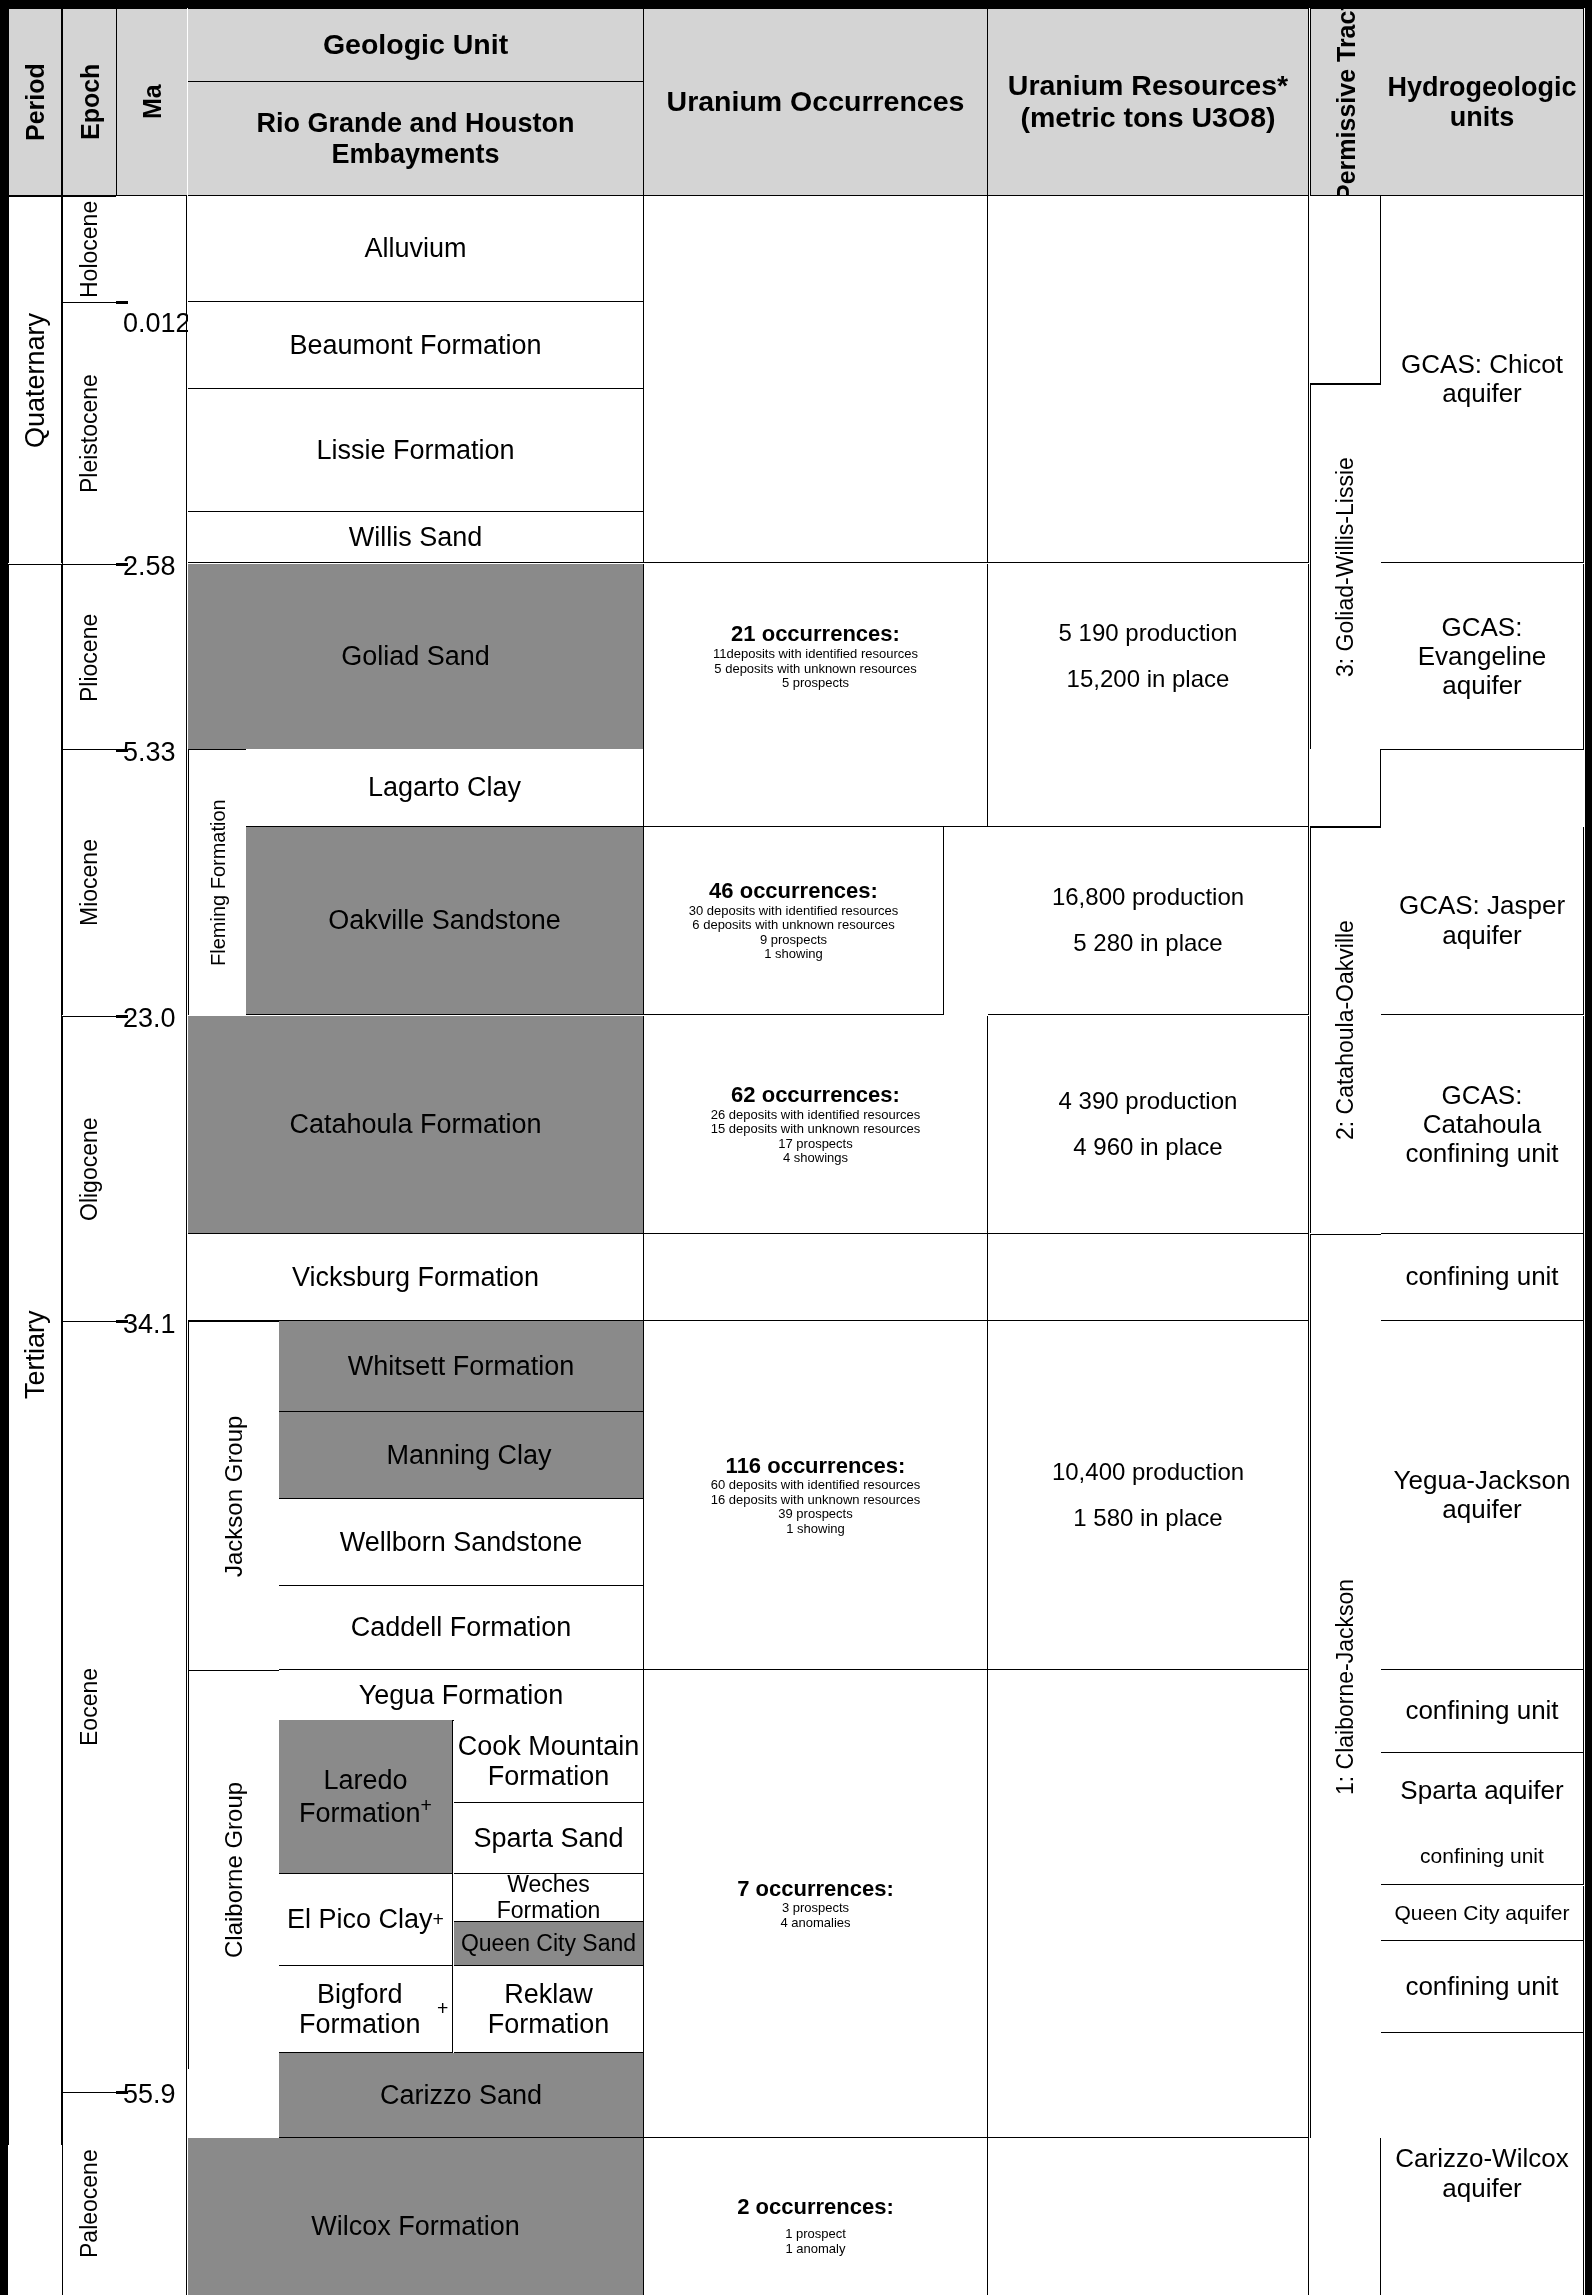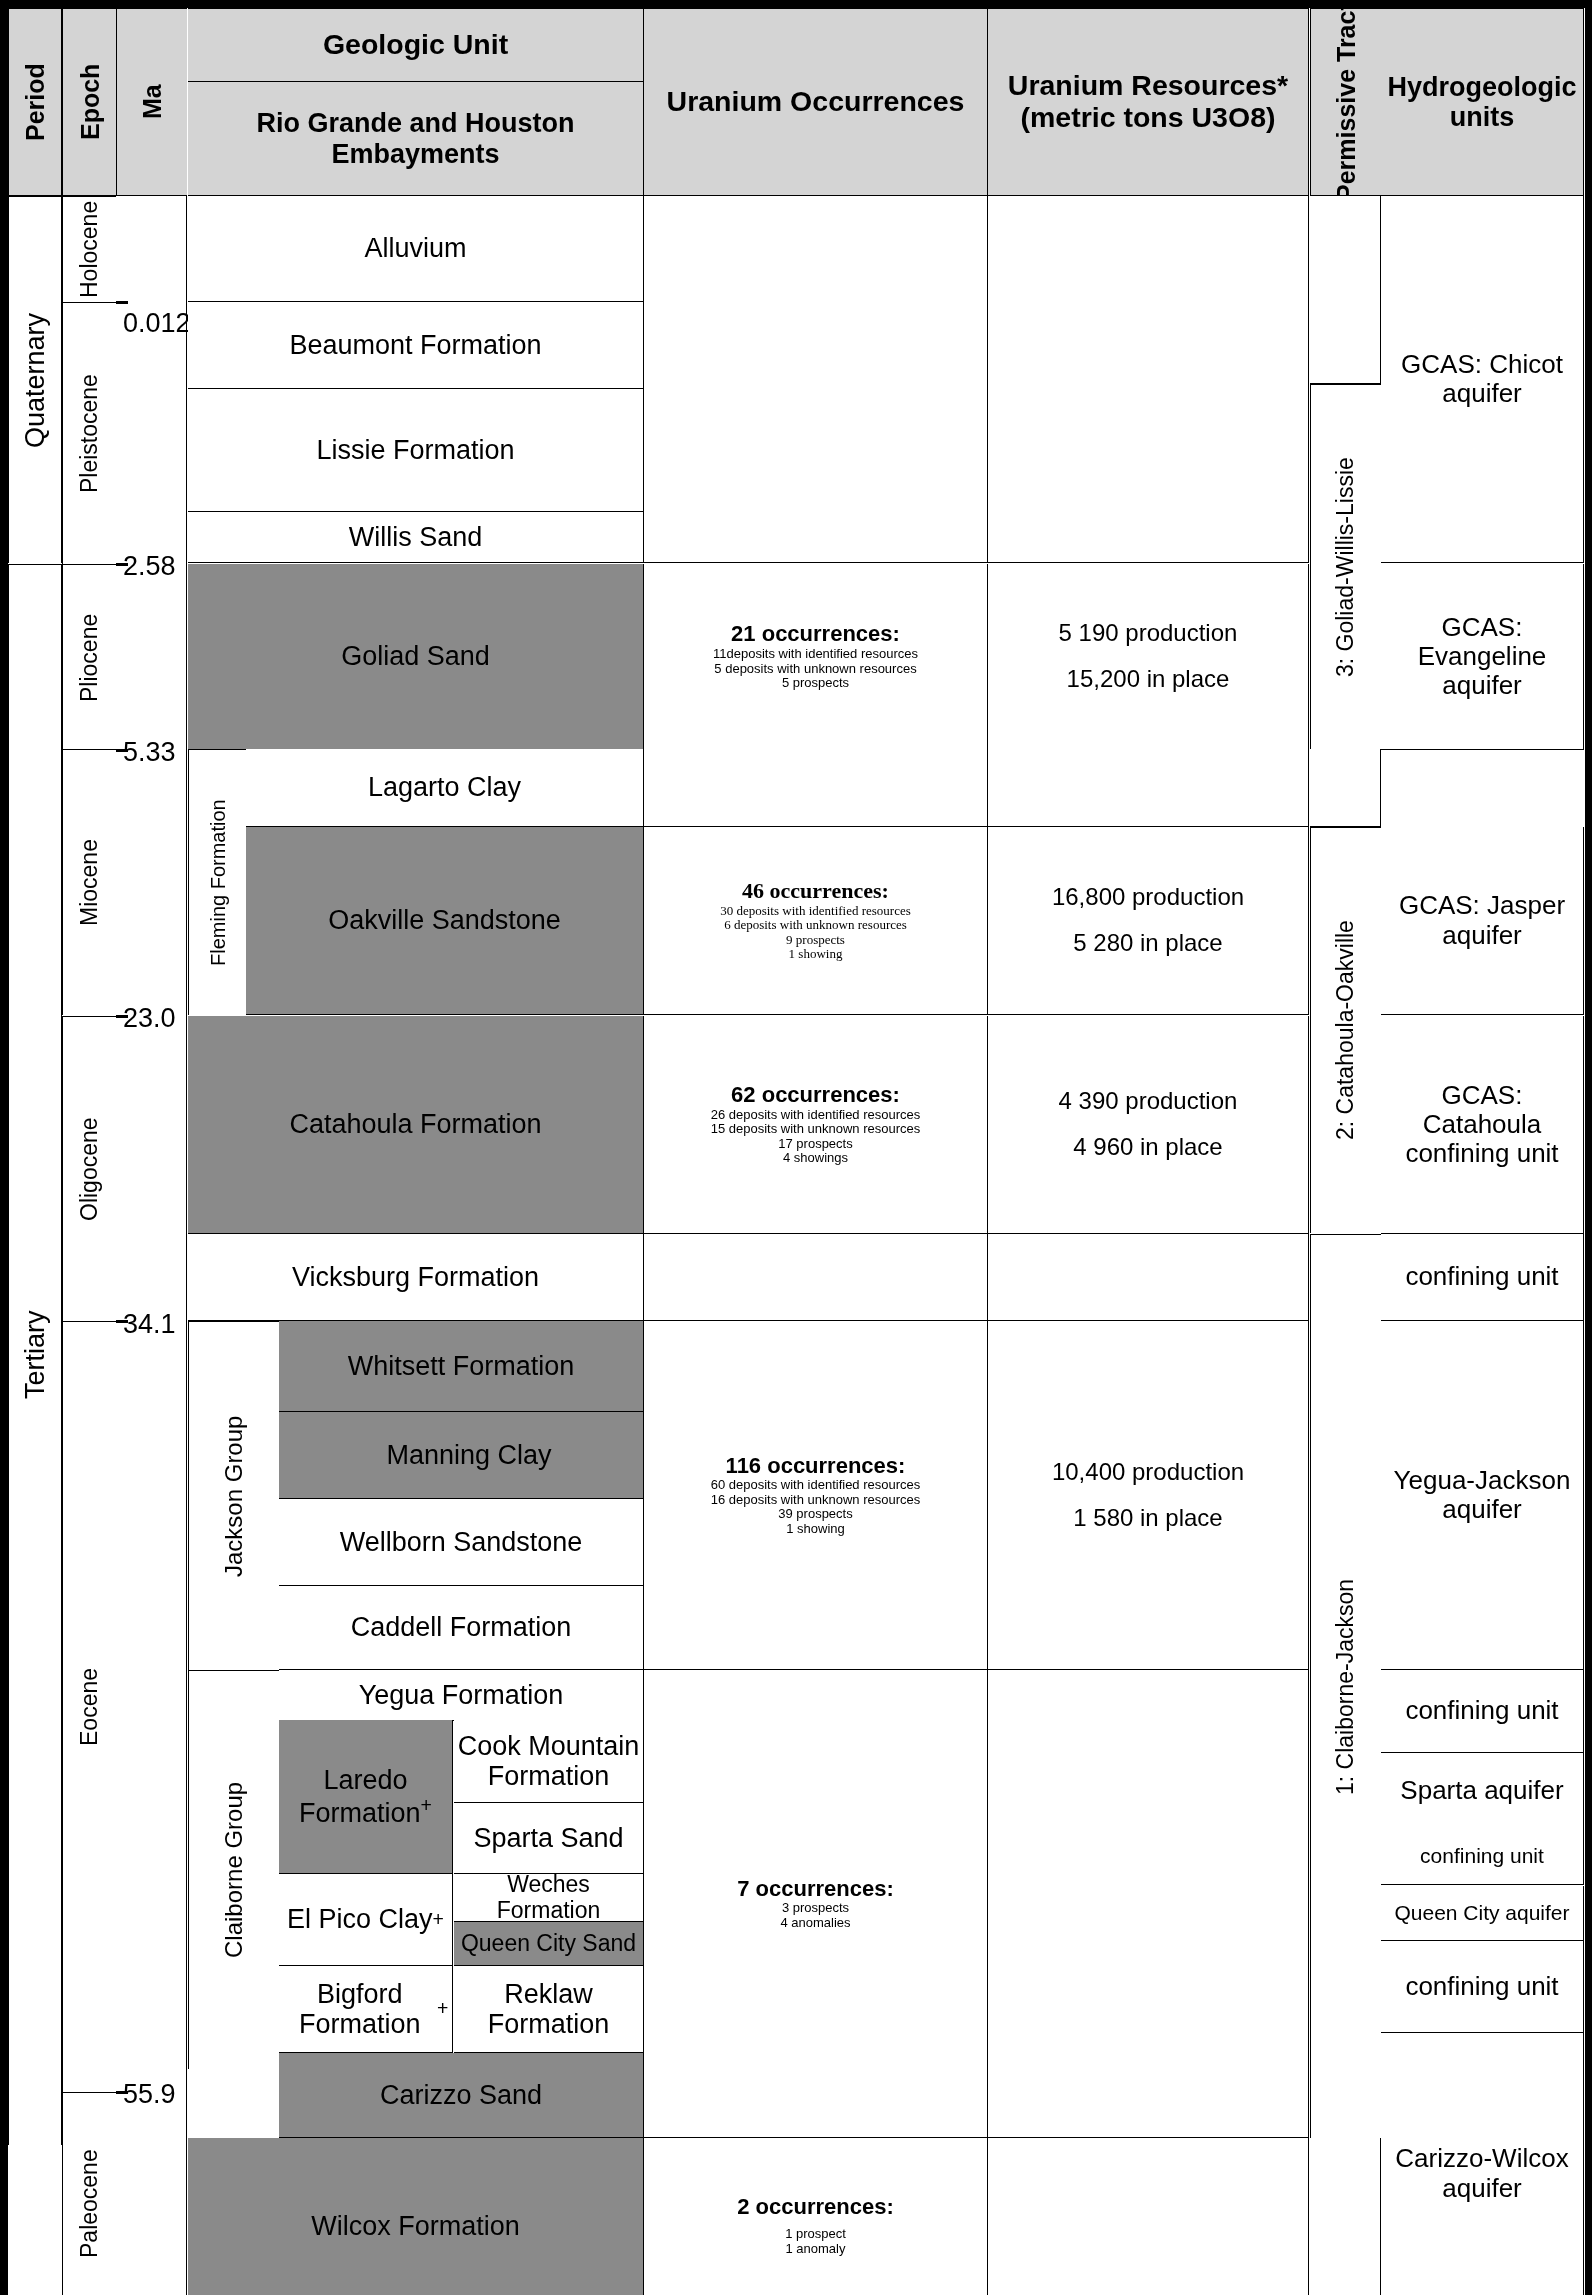--- a/index.html
+++ b/index.html
@@ -158,21 +158,21 @@
 
   <div class="cell stack notop noleft" style="left:636px;top:556px;width:344px;height:186px;">
     <div class="fs-occ-t">21 occurrences:</div>
     <div class="fs-occ">11deposits with identified resources</div>
     <div class="fs-occ">5 deposits with unknown resources</div>
     <div class="fs-occ">5 prospects</div>
   </div>
 
   <div class="cell notop noleft" style="left:636px;top:741px;width:344px;height:78px;"></div>
 
-  <div class="cell stack notop noleft" style="left:636px;top:819px;width:344px;height:188px;font-family:Liberation Serif, serif;">
+  <div class="cell stack notop noleft" style="left:636px;top:819px;width:300px;height:188px;">
     <div class="fs-occ-t">46 occurrences:</div>
     <div class="fs-occ">30 deposits with identified resources</div>
     <div class="fs-occ">6 deposits with unknown resources</div>
     <div class="fs-occ">9 prospects</div>
     <div class="fs-occ">1 showing</div>
   </div>
 
   <div class="cell stack notop noleft" style="left:636px;top:1008px;width:344px;height:218px;">
     <div class="fs-occ-t">62 occurrences:</div>
     <div class="fs-occ">26 deposits with identified resources</div>

